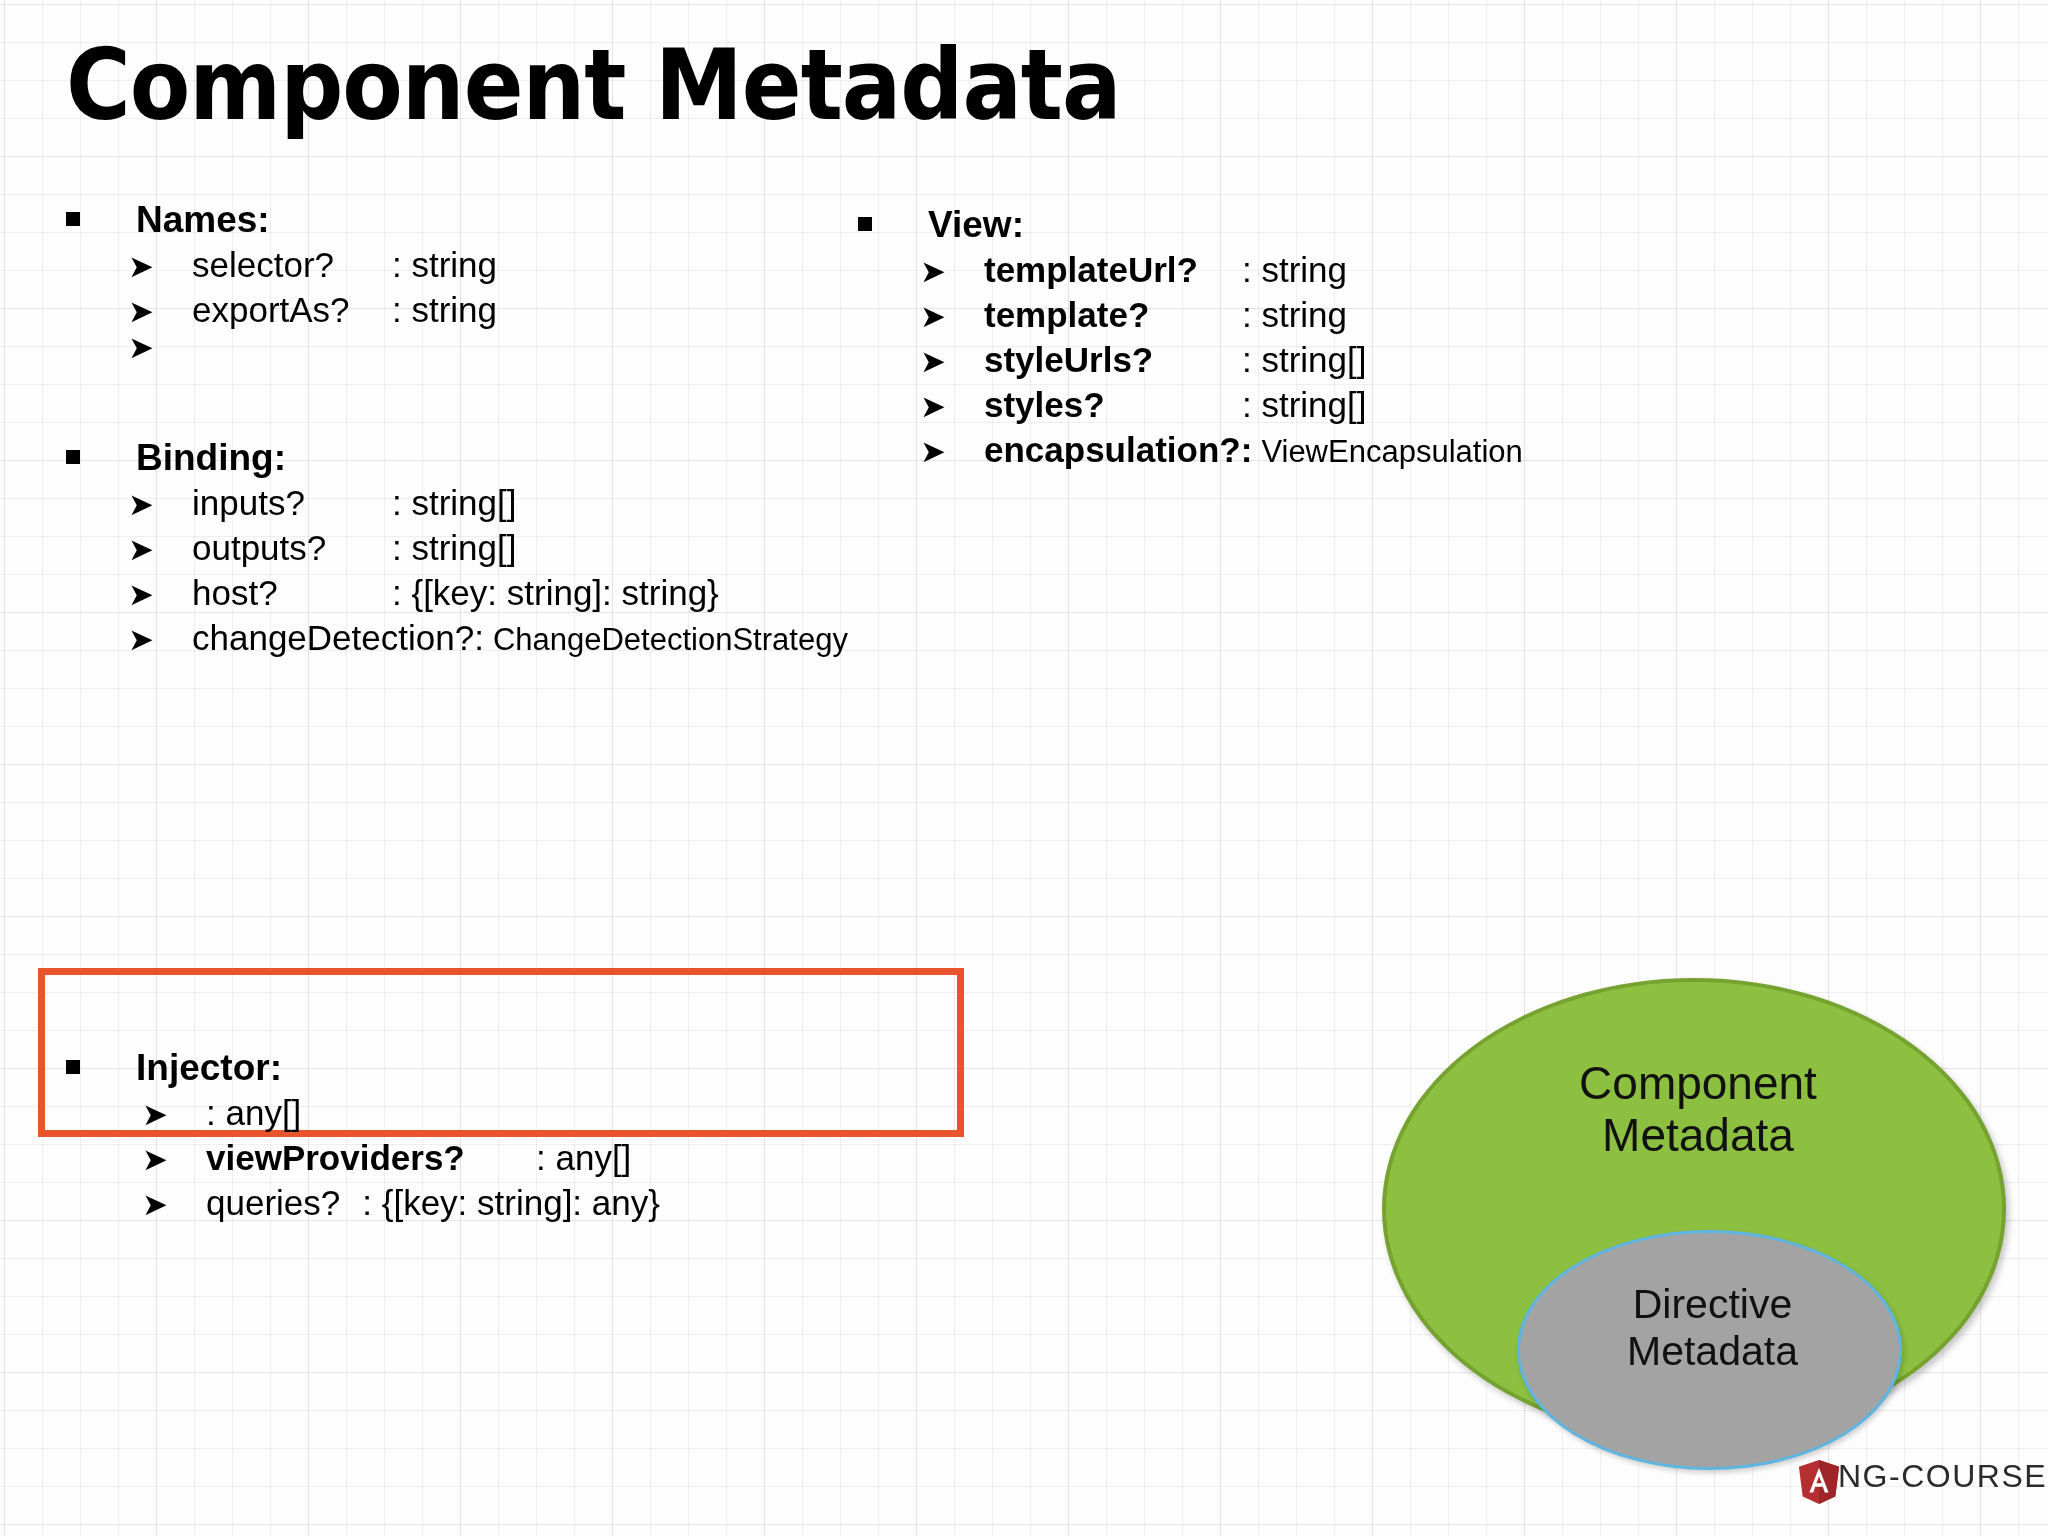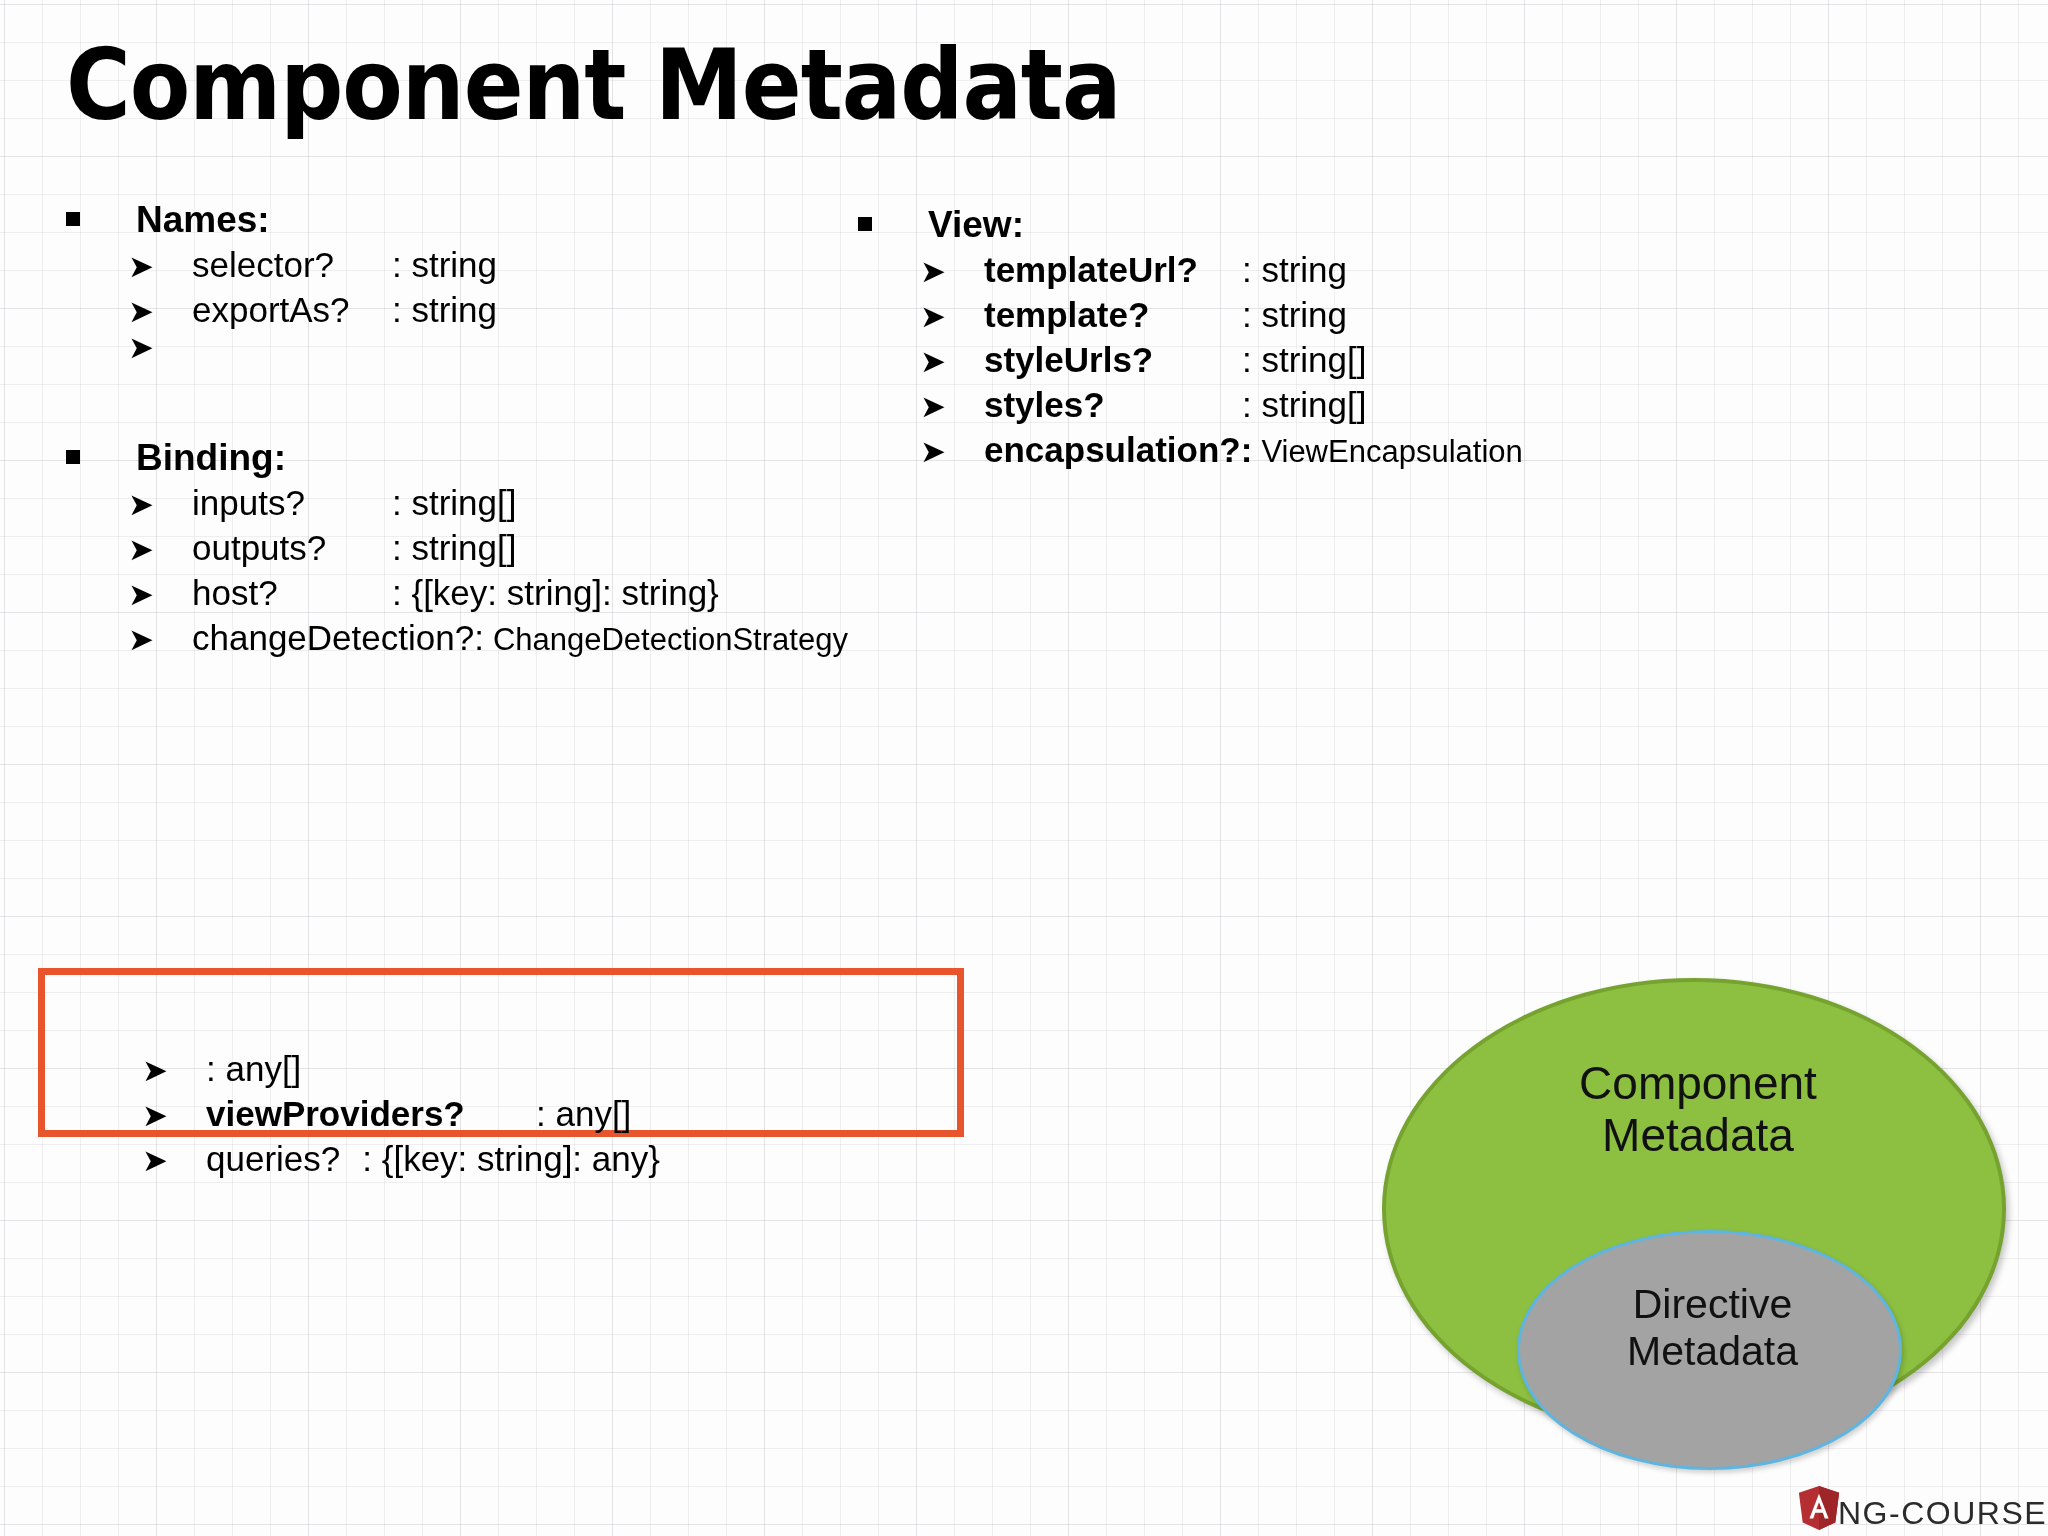--- a/index.html
+++ b/index.html
@@ -160,22 +160,21 @@
     line-height: 1.14;
     color: #111;
   }
 
   
   #logo {
     position: absolute;
     left: 1796px;
     top: 1458px;
     display: flex;
-    align-items: flex-end;
-    margin-top: 26px;
+    align-items: flex-start;
   }
   #logo-shield { width: 46px; height: 48px; flex: 0 0 auto; }
   #logo-text {
     font-size: 32px;
     letter-spacing: 1.5px;
     color: #2b2b2b;
     font-family: "Liberation Sans", sans-serif;
     margin-left: -4px;
   }
 </style>
@@ -266,20 +265,24 @@
     <div class="sub wide">
       <span class="arrow-bullet">➤</span>
       <span class="prop bold">encapsulation?:</span>
       <span class="type small" style="margin-left:9px">ViewEncapsulation</span>
     </div>
   </div>
 
   <div id="injector-box-outer"></div>
 
   <div class="group col-inj" style="left:66px; top:1046px;">
+    <div class="group-head">
+      <span class="sq-bullet"></span>
+      <span class="group-head-label">Injector:</span>
+    </div>
 
     <div class="sub">
       <span class="arrow-bullet" style="margin-left:76px">➤</span>
       <span class="type">: any[]</span>
     </div>
     <div class="sub">
       <span class="arrow-bullet" style="margin-left:76px">➤</span>
       <span class="prop bold">viewProviders?</span>
       <span class="type">: any[]</span>
     </div>

